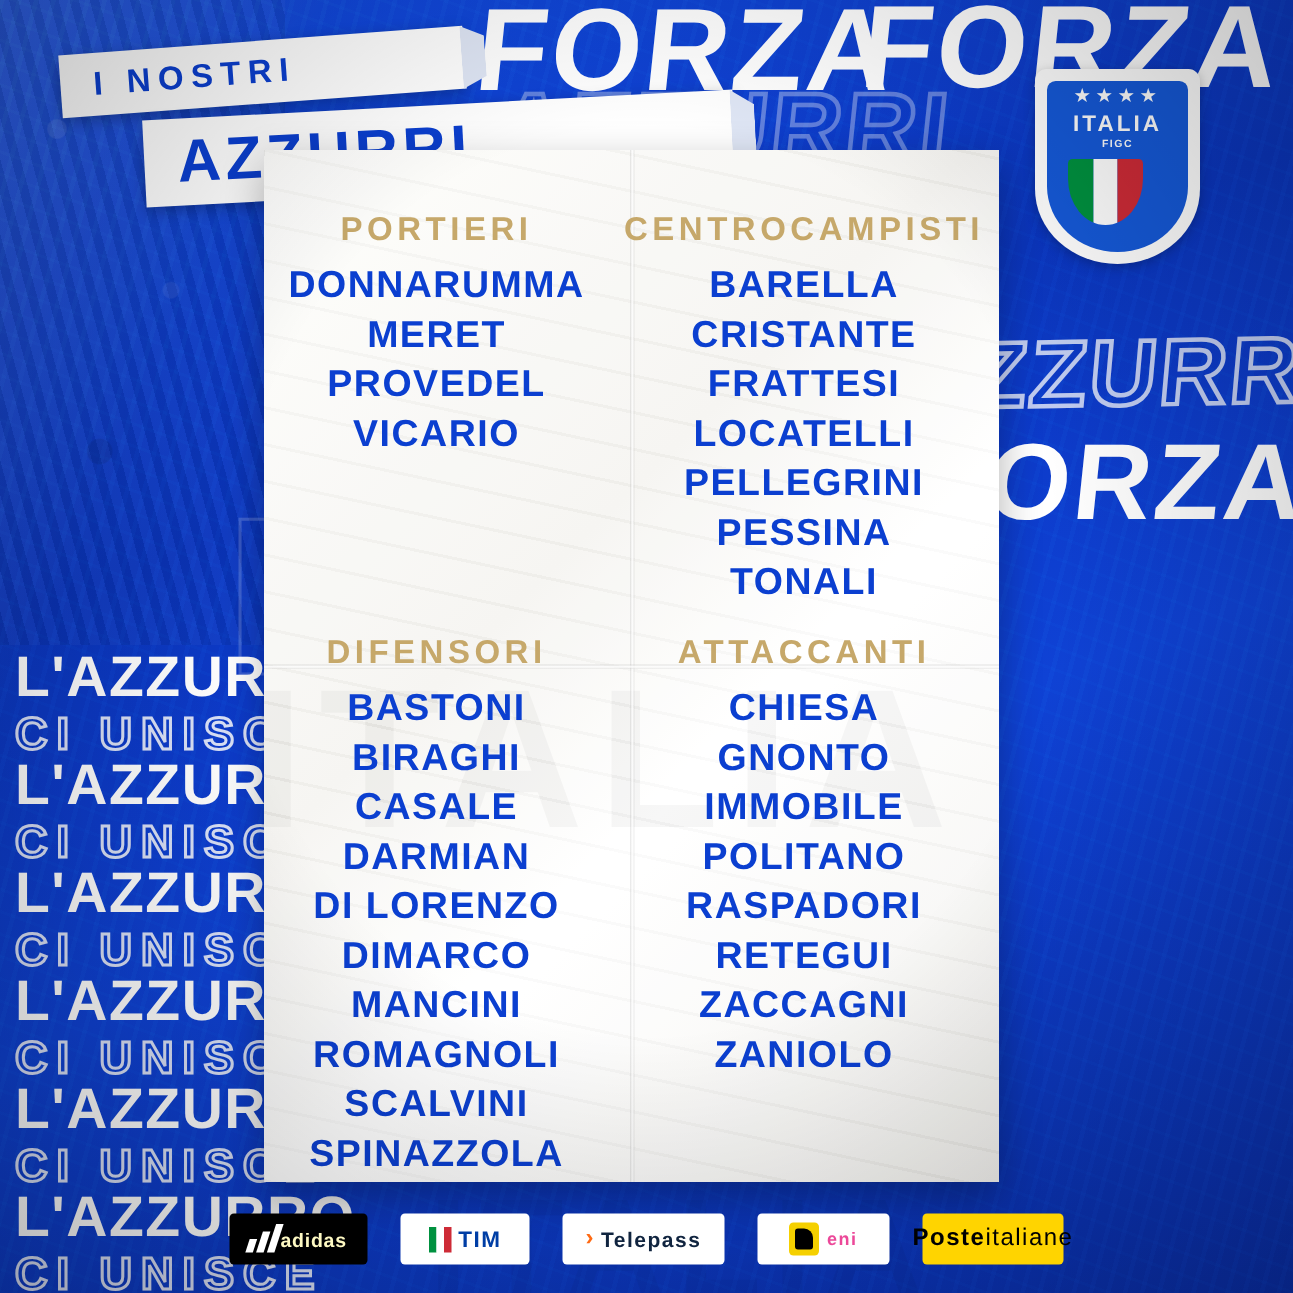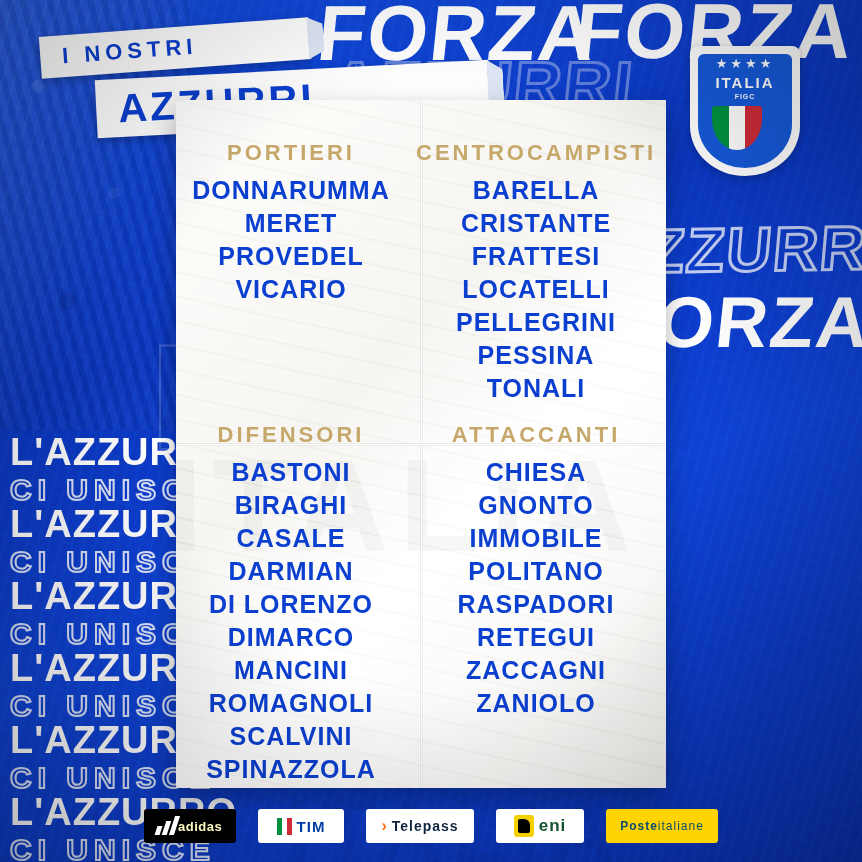--- a/index.html
+++ b/index.html
@@ -210,24 +210,24 @@
   .adi-bars i{display:block;width:5px;background:#fff;transform:skewX(-18deg);}
   .adi-bars i:nth-child(1){height:9px;}
   .adi-bars i:nth-child(2){height:14px;}
   .adi-bars i:nth-child(3){height:19px;}
   .adi-word{position:absolute;left:34px;top:10px;font-size:13px;color:#fef9c3;font-weight:700;letter-spacing:.5px;}
   .logo-tim{background:#fff;color:#003ea5;width:86px;gap:5px;}
   .tim-flag{display:flex;height:17px;width:15px;}
   .tim-flag span{flex:1;}
   .logo-telepass{background:#fff;color:#10243f;width:108px;font-size:14px;gap:4px;}
   .tp-mark{color:#ff6a13;font-weight:900;font-size:16px;}
-  .logo-eni{background:#fff;color:#14532d;width:88px;gap:5px;font-size:17px;}
+  .logo-eni{background:#fff;color:#ec4899;width:88px;gap:5px;font-size:12px;}
   .eni-dog{width:20px;height:22px;background:#f5d000;border-radius:3px;position:relative;}
   .eni-dog:after{content:"";position:absolute;left:4px;top:4px;width:12px;height:14px;background:#000;border-radius:2px 6px 2px 2px;}
-  .logo-poste{background:#ffd400;color:#0c4a6e;width:112px;font-size:12px;}
+  .logo-poste{background:#ffd400;color:#000000;width:94px;font-size:16px;}
   .logo-poste b{font-weight:800;}
   .logo-poste i{font-style:normal;font-weight:400;}
 </style>
 </head>
 <body>
 
 <div class="stage">
 
   <div class="bg"></div>
   <div class="bg-streaks"></div>

